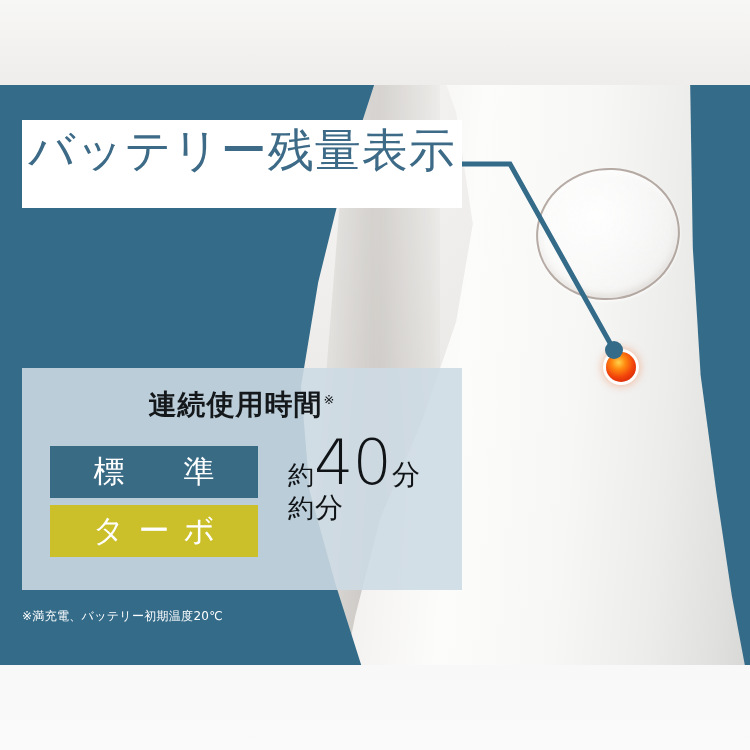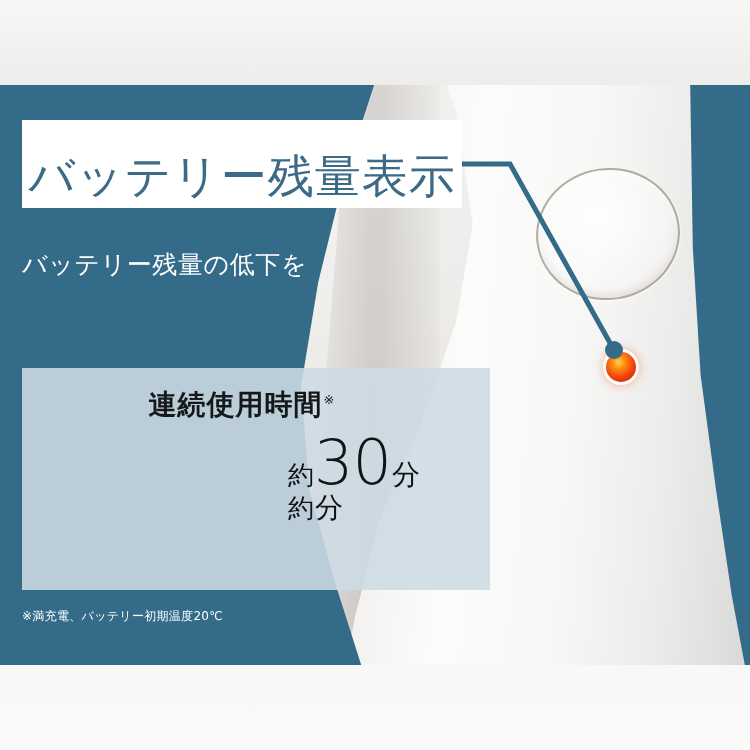--- a/index.html
+++ b/index.html
@@ -93,42 +93,41 @@
   .strip-bottom{position:absolute;left:0;top:665px;width:750px;height:85px;
     background:linear-gradient(180deg,#f8f8f8 0%,#fafafa 100%);}
 
   
   .leader{position:absolute;left:0;top:0;width:750px;height:750px;pointer-events:none;}
 
   
   .title-box{
     position:absolute;left:22px;top:120px;width:440px;height:88px;
     background:#ffffff;
-    display:flex;align-items:flex-end;justify-content:center;
+    display:flex;align-items:flex-start;justify-content:center;
   }
   .title-text{
     font-size:46px;letter-spacing:1px;color:#3d6b87;
     font-weight:300;white-space:nowrap;
     font-family:"DejaVu Sans","Liberation Sans",sans-serif;
   }
 
   
   .desc{
     position:absolute;left:22px;top:246px;width:430px;
     color:#ffffff;font-size:25px;line-height:1.5;font-weight:300;
     letter-spacing:0.6px;
     font-family:"DejaVu Sans","Liberation Sans",sans-serif;
   }
   .desc div{white-space:nowrap;}
 
   
   .spec-panel{
     position:absolute;left:22px;top:368px;width:440px;height:222px;
     background:rgba(205,219,228,0.88);
-    padding-left:28px;
   }
   .spec-title{
     position:absolute;left:0;top:18px;width:440px;text-align:center;
     font-size:28px;color:#14181b;font-weight:600;letter-spacing:1px;
     font-family:"DejaVu Sans","Liberation Sans",sans-serif;
   }
   .spec-title .mark{
     font-size:13px;vertical-align:super;font-weight:400;margin-left:1px;
   }
 
@@ -182,34 +181,41 @@
   <svg class="leader" viewBox="0 0 750 750">
     <polyline points="462,164 510,164 614,350" fill="none" stroke="#336b89" stroke-width="5" stroke-linecap="square" stroke-linejoin="miter"></polyline>
     <circle cx="614" cy="350" r="9" fill="#336b89"></circle>
   </svg>
 
   <div class="title-box">
     <span class="title-text">バッテリー残量表示</span>
   </div>
 
   <div class="desc">
-    <div>バッテリー残量の低下を</div>
   </div>
 
   <div class="spec-panel">
 
     <div class="spec-title">
       <span>連続使用時間</span><span class="mark">※</span>
     </div>
 
+    <div class="mode-col">
+      <div class="mode-chip mode-standard">
+        <span>標　準</span>
+      </div>
+      <div class="mode-chip mode-turbo">
+        <span>ターボ</span>
+      </div>
+    </div>
 
     <div class="time-col">
       <div class="time-row r1">
         <span class="t-approx">約</span>
-        <span class="t-num">30</span>
+        <span class="t-num">40</span>
         <span class="t-unit">分</span>
       </div>
       <div class="time-row r2">
         <span class="t-approx">約</span>
         <span class="t-unit">分</span>
       </div>
     </div>
   </div>
 
   <div class="footnote">※満充電、バッテリー初期温度20℃</div>

